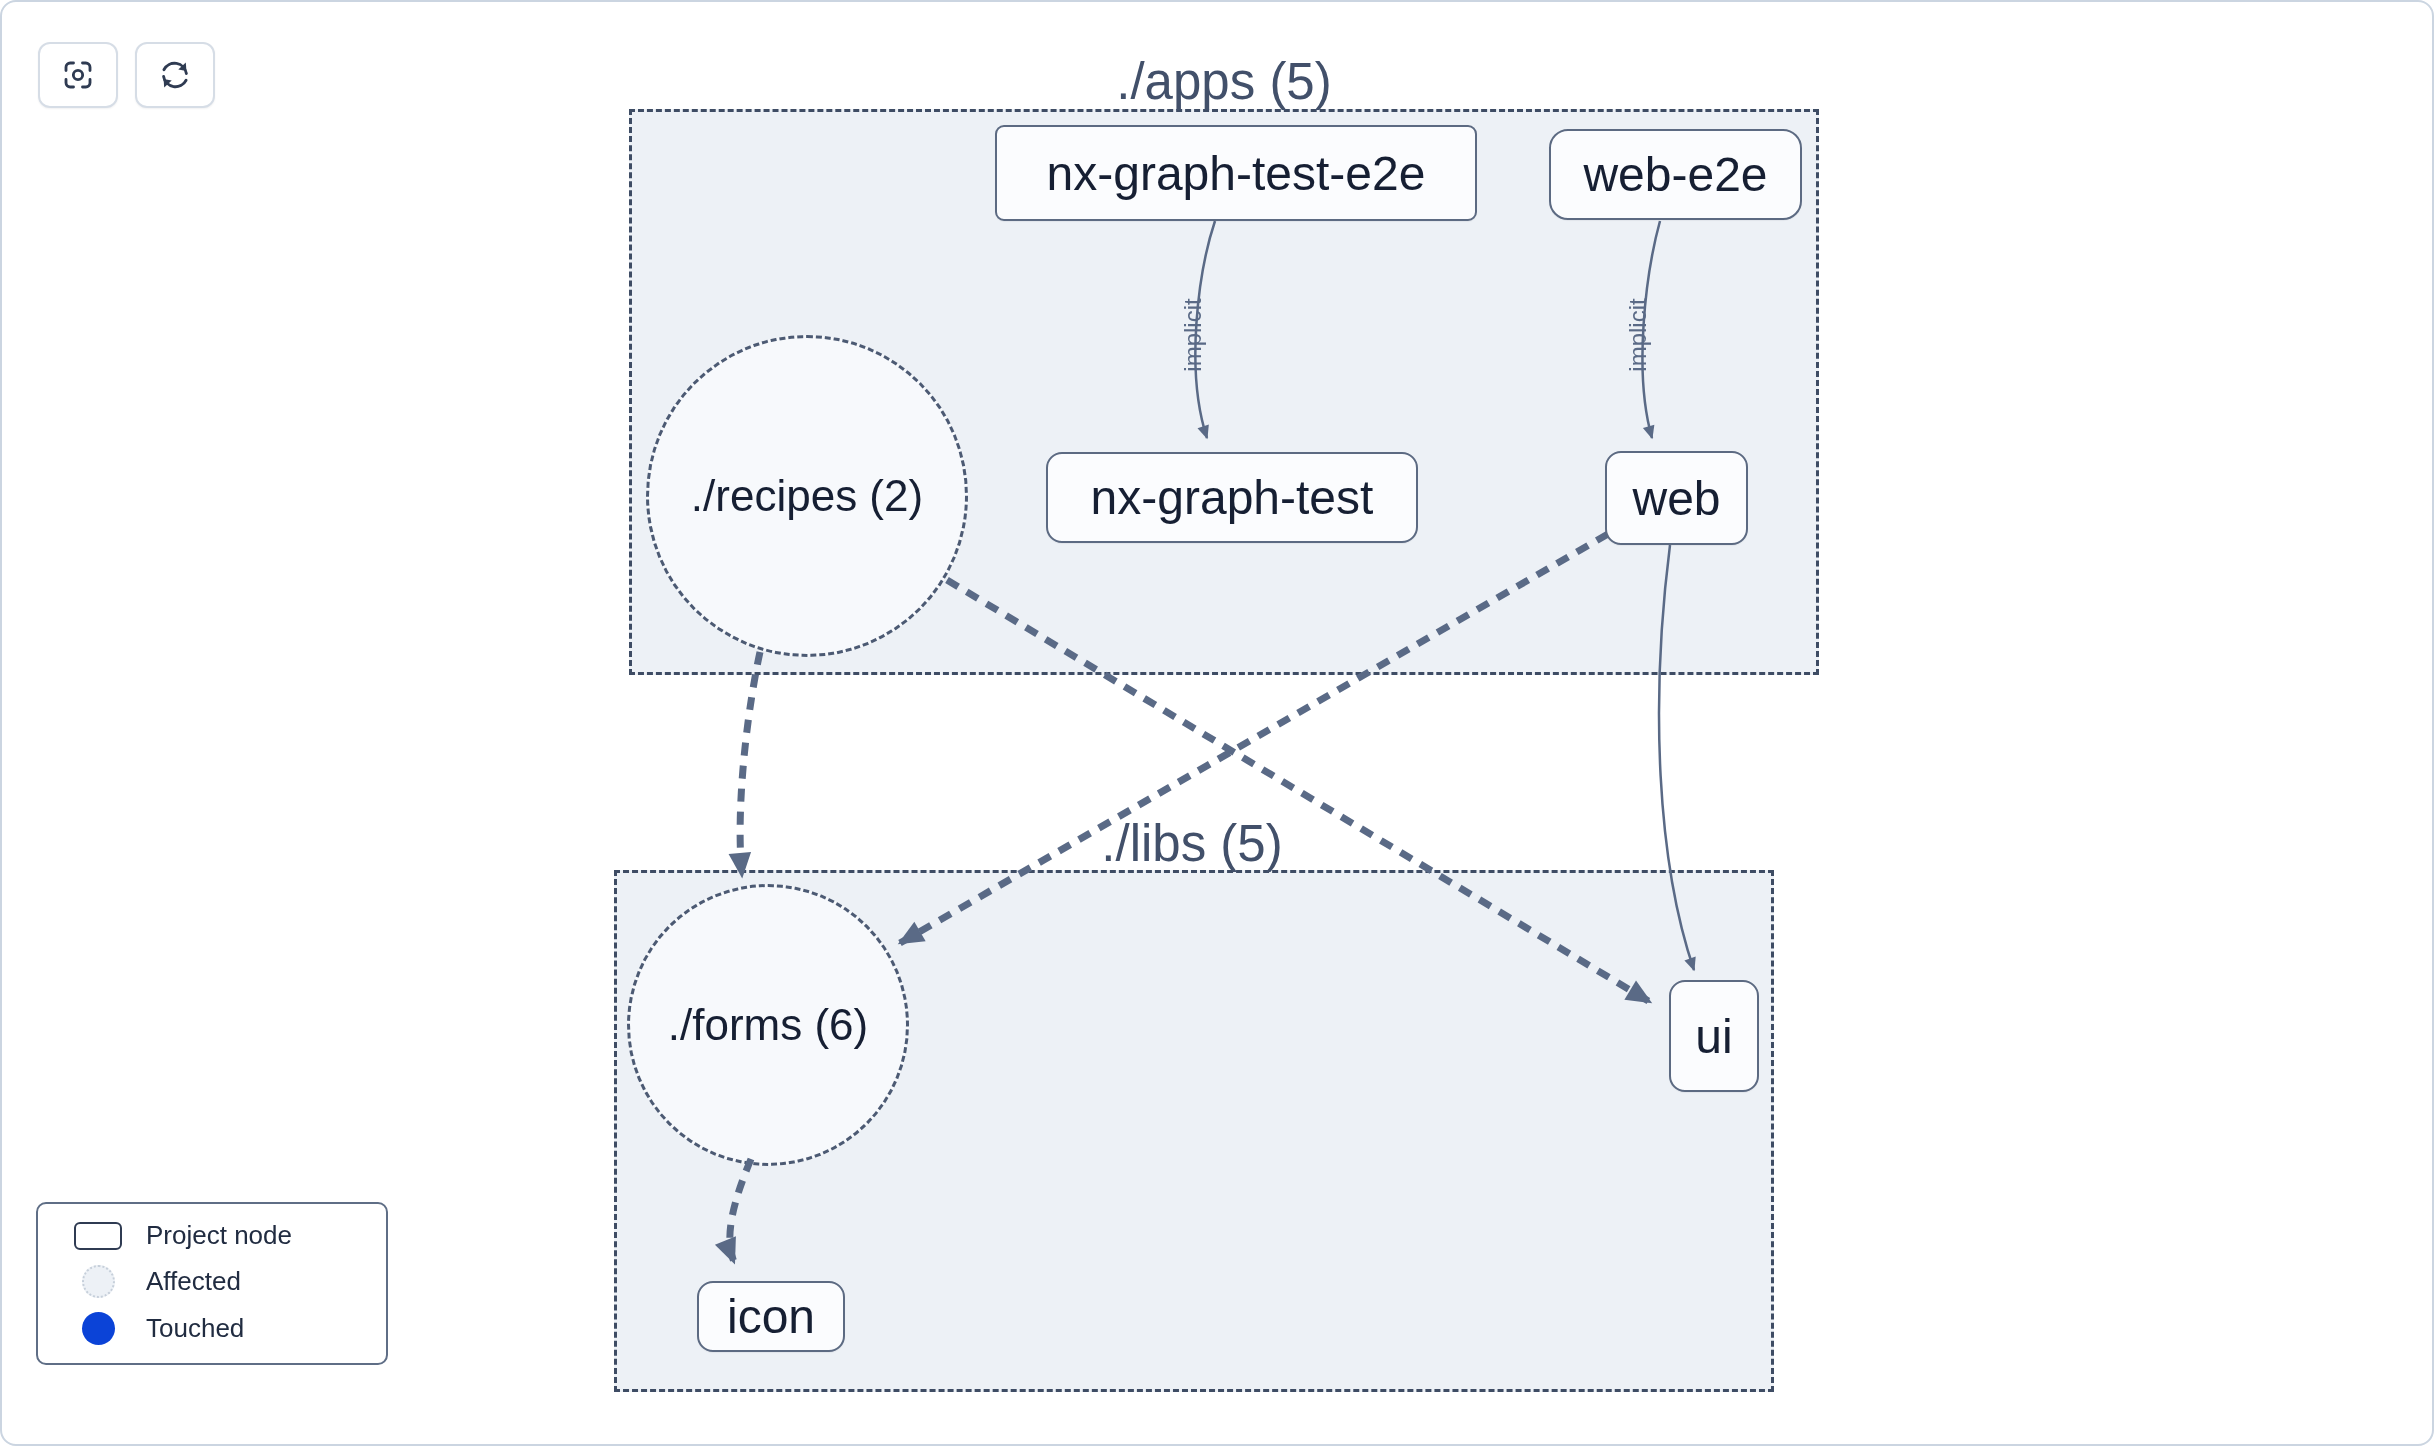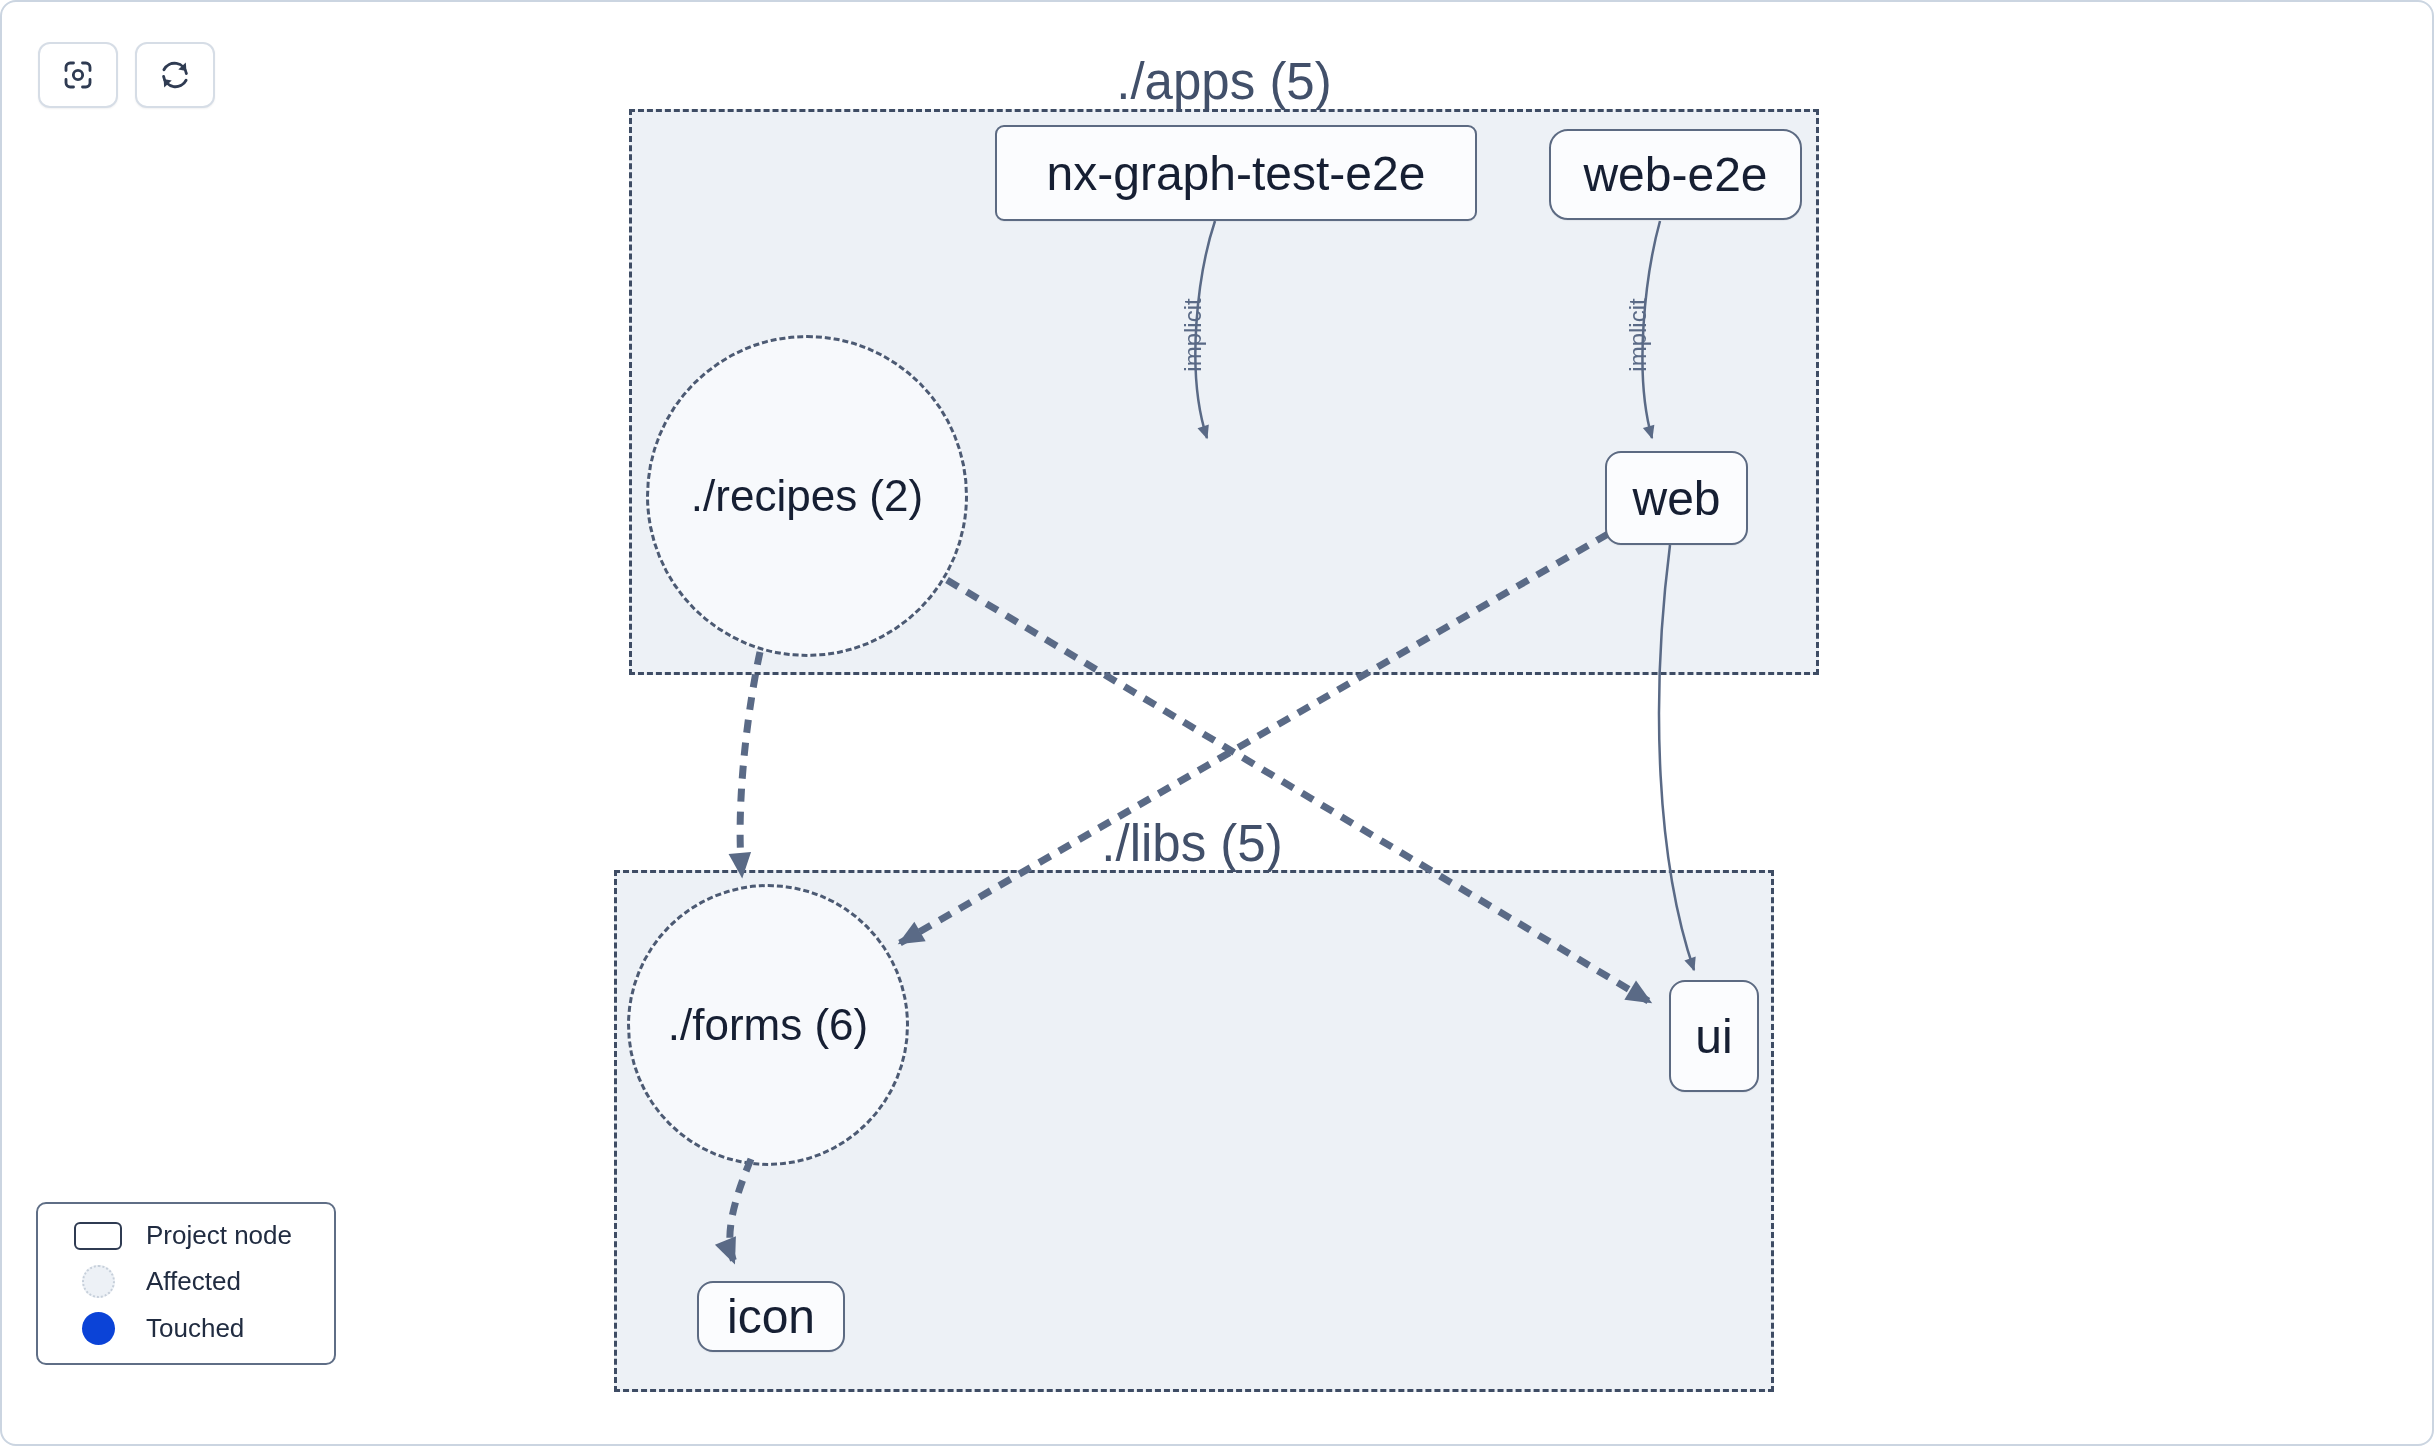--- a/index.html
+++ b/index.html
@@ -70,21 +70,21 @@
   
   #edges{position:absolute;left:0;top:0;width:2434px;height:1446px;z-index:3;}
   .edge-label{
     position:absolute;z-index:4;font-size:24px;color:var(--edge);white-space:nowrap;
     transform:translate(-50%,-50%) rotate(-90deg);
   }
   #edge-label-a{left:1191px;top:333px;}
   #edge-label-b{left:1636px;top:333px;}
   
   .legend{
-    position:absolute;left:34px;top:1200px;width:300px;
+    position:absolute;left:34px;top:1200px;width:352px;
     background:#ffffff;border:2px solid var(--legend-border);border-radius:10px;
     z-index:10;padding:16px 0 18px 0;display:flex;flex-direction:column;gap:14px;
   }
   .legend-row{display:flex;align-items:center;gap:22px;padding:0 0 0 34px;}
   .swatch{flex:0 0 auto;display:flex;align-items:center;justify-content:center;width:52px;}
   .sw-project{width:48px;height:28px;border:2.5px solid #2f3b52;border-radius:6px;background:#fff;}
   .sw-composite{width:30px;height:30px;border:2.5px dashed #2f3b52;border-radius:50%;background:#fff;}
   .sw-affected{width:33px;height:33px;border:2px dotted var(--affected-border);border-radius:50%;background:var(--group-fill);}
   .sw-touched{width:33px;height:33px;border-radius:50%;background:var(--touched);}
   .legend-row .txt{font-size:26px;color:var(--legend-text);}
@@ -151,20 +151,23 @@
   <div class="composite" id="node-forms">
     <span class="lbl">./forms (6)</span>
   </div>
 
   <div class="pnode" id="node-nx-graph-test-e2e">
     <span class="lbl">nx-graph-test-e2e</span>
   </div>
   <div class="pnode" id="node-web-e2e">
     <span class="lbl">web-e2e</span>
   </div>
+  <div class="pnode" id="node-nx-graph-test">
+    <span class="lbl">nx-graph-test</span>
+  </div>
   <div class="pnode" id="node-web">
     <span class="lbl">web</span>
   </div>
   <div class="pnode" id="node-ui">
     <span class="lbl">ui</span>
   </div>
   <div class="pnode" id="node-icon">
     <span class="lbl">icon</span>
   </div>
 

